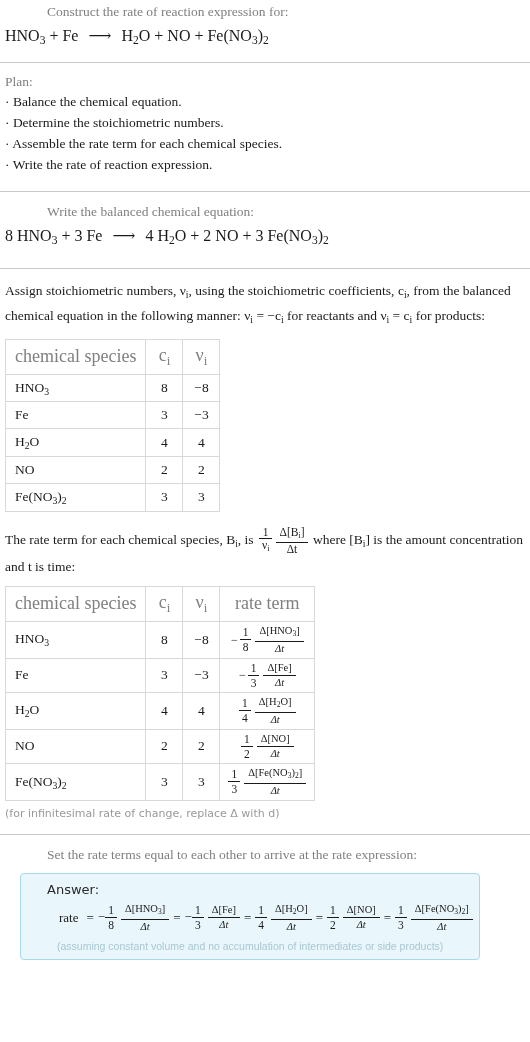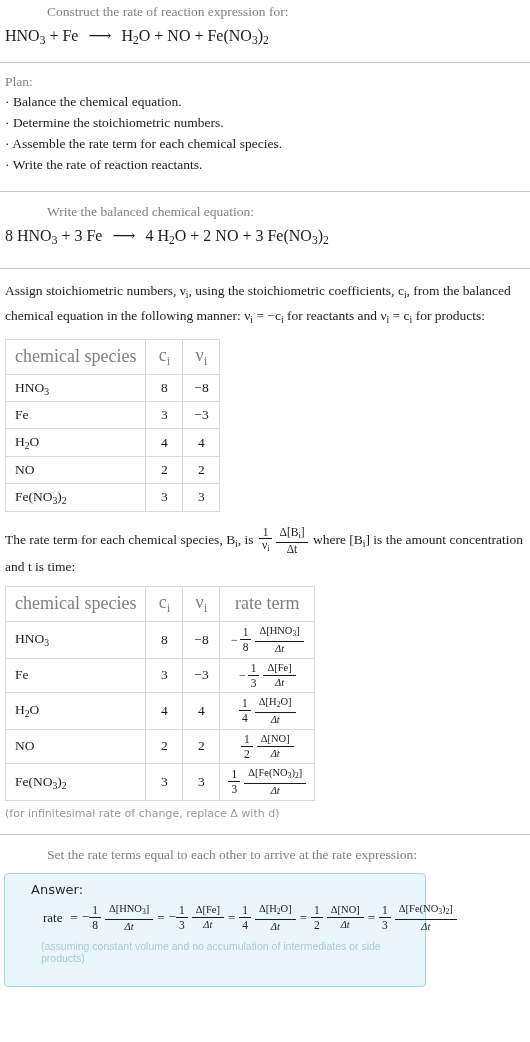--- a/index.html
+++ b/index.html
@@ -122,27 +122,27 @@
   .frac.delta .den { font-size: 10.5px; padding: 1px 4px 0 4px; font-style: italic; }
 
   .footnote {
     color: #999999;
     font-size: 11px;
     padding: 6px 5px 0 5px;
     font-family: "DejaVu Sans", "Liberation Sans", sans-serif;
   }
 
   .answerbox {
-    margin: 9px 4px 0 4px;
+    margin: 9px 4px 0 20px;
     border: 1px solid #a8d8ea;
     border-radius: 4px;
     background: #e9f7fc;
-    padding: 7px 10px 22px 10px;
+    padding: 7px 10px 7px 10px;
     box-sizing: border-box;
-    width: 422px;
+    width: 460px;
   }
   .answer-label {
     font-family: "DejaVu Sans", "Liberation Sans", sans-serif;
     font-size: 13px;
     color: #2a2a2a;
     padding: 1px 0 4px 16px;
   }
   .answer-eq {
     padding: 2px 0 0 24px;
     white-space: nowrap;
@@ -186,21 +186,21 @@
   <div class="plan-item">
     <span class="bullet">·</span>
     <span>Determine the stoichiometric numbers.</span>
   </div>
   <div class="plan-item">
     <span class="bullet">·</span>
     <span>Assemble the rate term for each chemical species.</span>
   </div>
   <div class="plan-item">
     <span class="bullet">·</span>
-    <span>Write the rate of reaction reactants.</span>
+    <span>Write the rate of reaction expression.</span>
   </div>
 
   <hr class="hr" style="margin-top:17px">
 
   <div class="prompt" style="padding-top:11px">Write the balanced chemical equation:</div>
   <div class="eqline">
     <span>8</span>
     <span> HNO<sub>3</sub></span>
     <span> + </span>
     <span>3</span>

